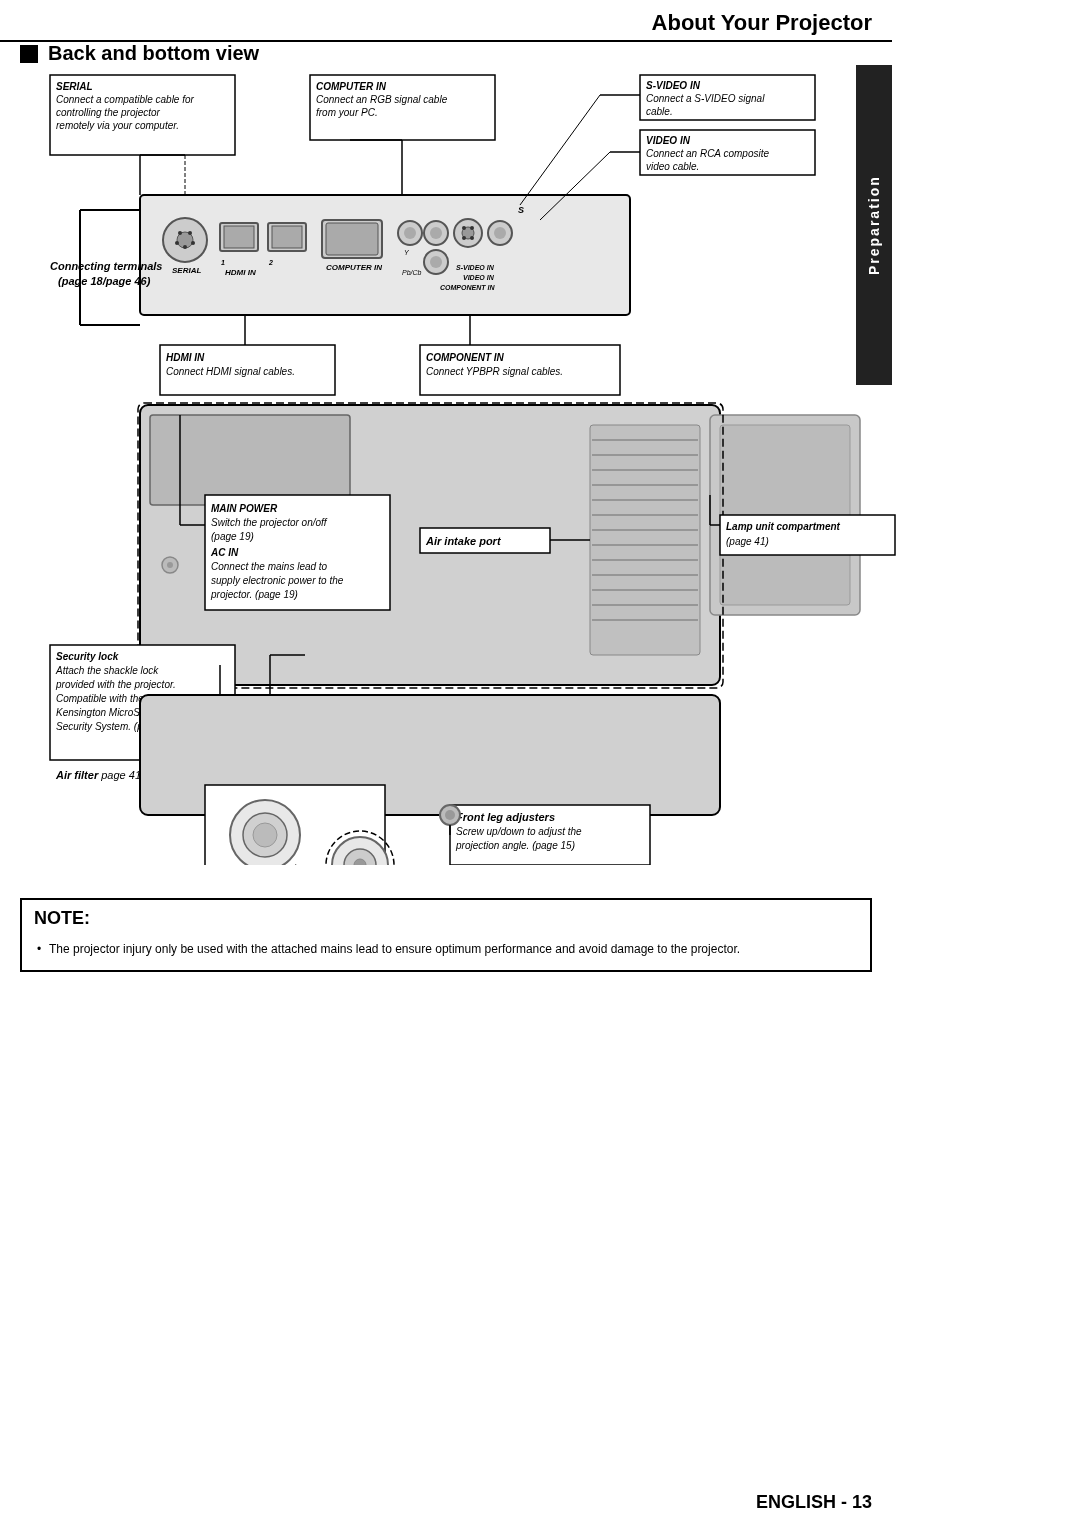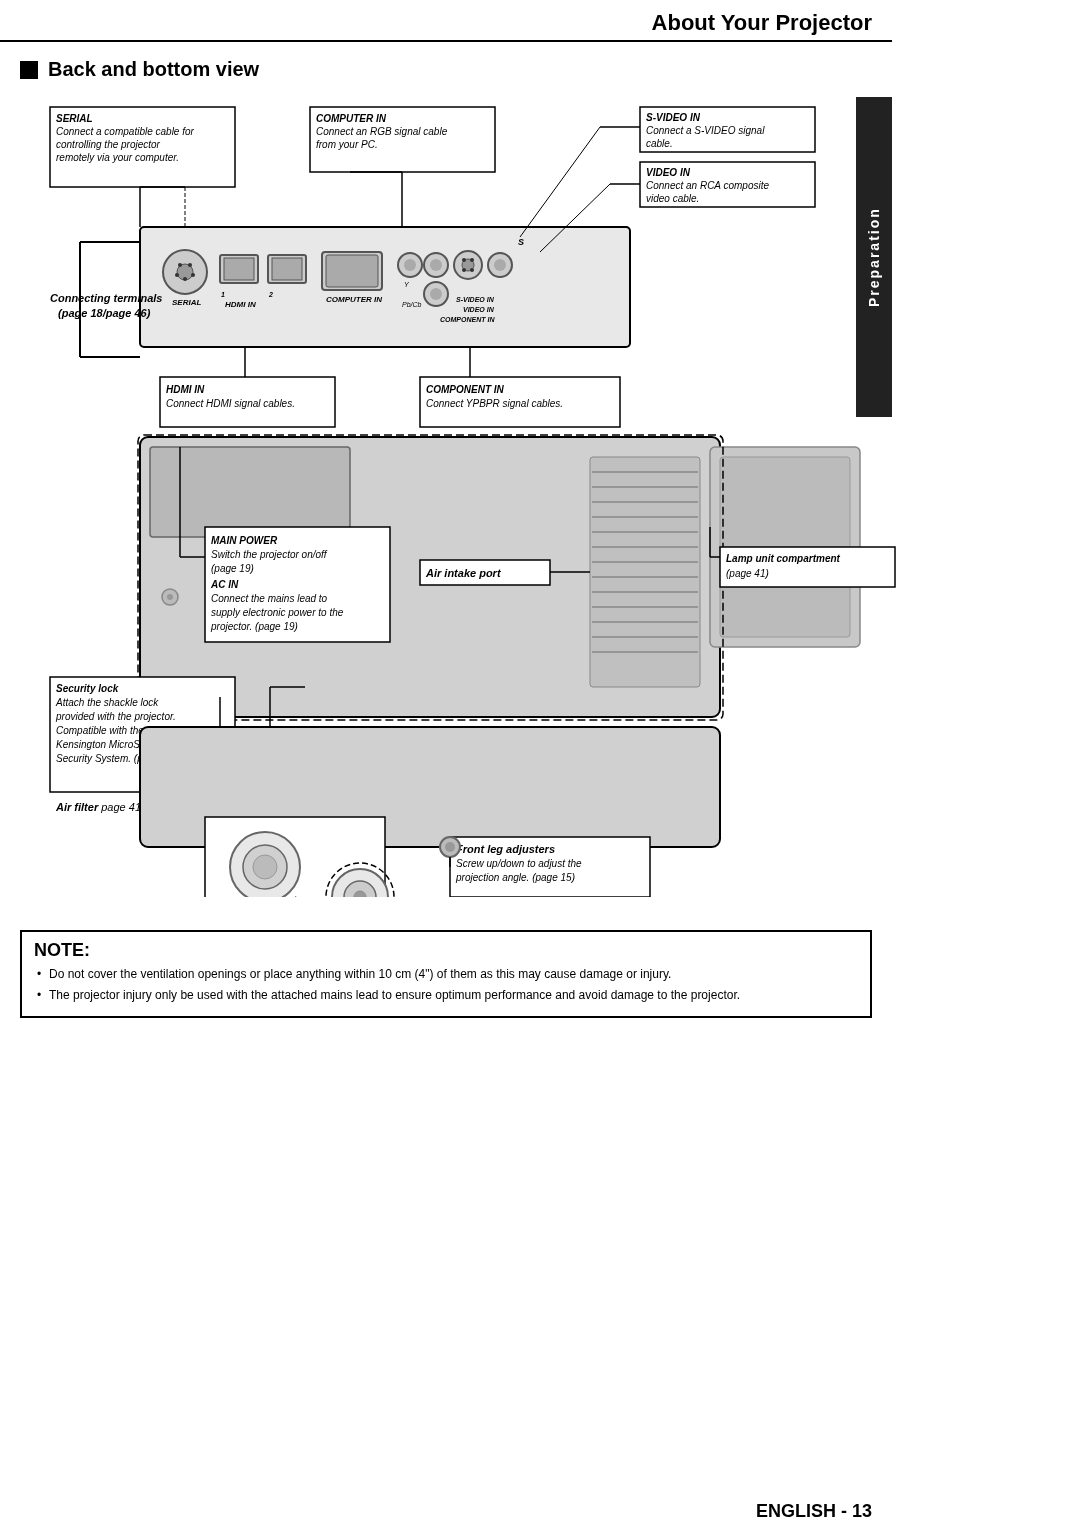--- a/index.html
+++ b/index.html
@@ -22,21 +22,21 @@
     }
     .page-title {
       font-size: 22px;
       font-weight: bold;
     }
 
     
     .section-title-bar {
       display: flex;
       align-items: center;
-      padding: 16px 20px;
+      padding: 0 20px;
       gap: 10px;
     }
     .section-title-bar .black-square {
       width: 18px; height: 18px;
       background: #000;
       display: inline-block;
       flex-shrink: 0;
     }
     .section-title-bar .section-title {
       font-size: 20px;
@@ -80,39 +80,39 @@
 
     
     .note-section {
       border: 2px solid #000;
       margin: 10px 20px;
       padding: 8px 12px;
     }
     .note-title {
       font-size: 18px;
       font-weight: bold;
-      margin-bottom: 5px;
+      margin-bottom: 12px;
     }
     .note-item {
       font-size: 12px;
       padding-left: 15px;
       position: relative;
       margin-bottom: 4px;
       line-height: 1.4;
     }
     .note-item::before {
       content: '•';
       position: absolute;
       left: 3px;
     }
 
     
     .page-footer {
       position: absolute;
-      bottom: 6px;
+      bottom: 15px;
       right: 20px;
       font-size: 18px;
       font-weight: bold;
     }
 
     
     .svg-container {
       width: 100%;
       position: relative;
       font-style: italic;
@@ -349,19 +349,18 @@
 
         <line x1="430" y1="760" x2="430" y2="770" stroke="black" stroke-width="1.5"></line>
 
       </svg>
     </div>
 
   </div>
 
   <div class="note-section">
     <div class="note-title">NOTE:</div>
-    <div class="note-item">Do not cover the ventilation openings or place anything within 10 cm (4") of them as this may cause damage or injury.</div>
     <div class="note-item">The projector injury only be used with the attached mains lead to ensure optimum performance and avoid damage to the projector.</div>
   </div>
 
   <div class="page-footer">ENGLISH - 13</div>
 
 </div>
 
 </body></html>

